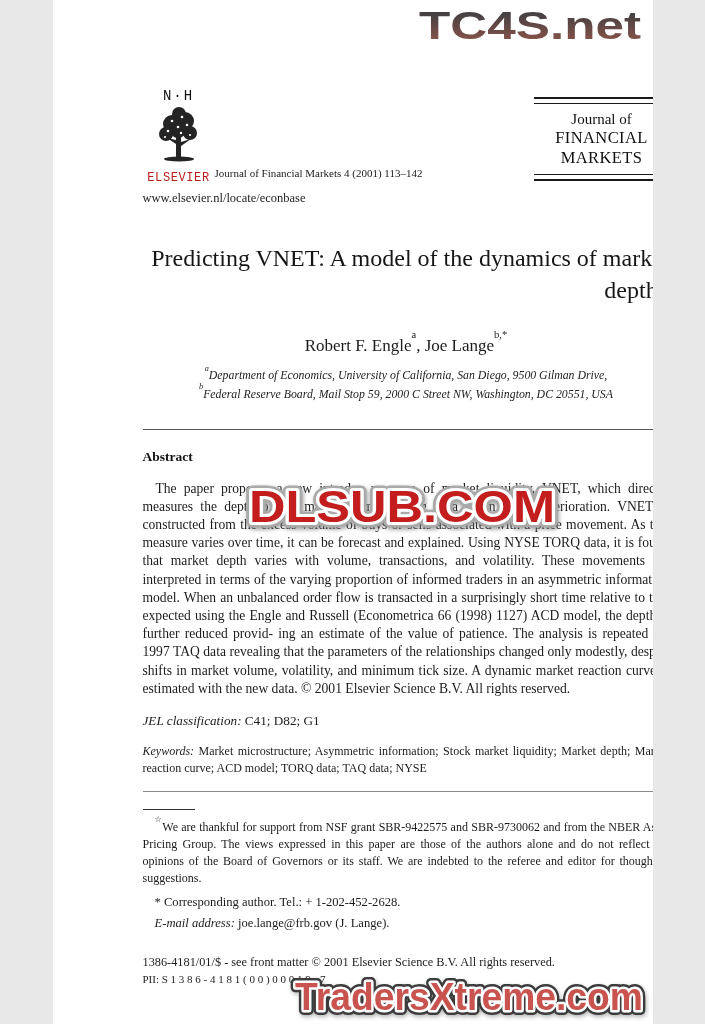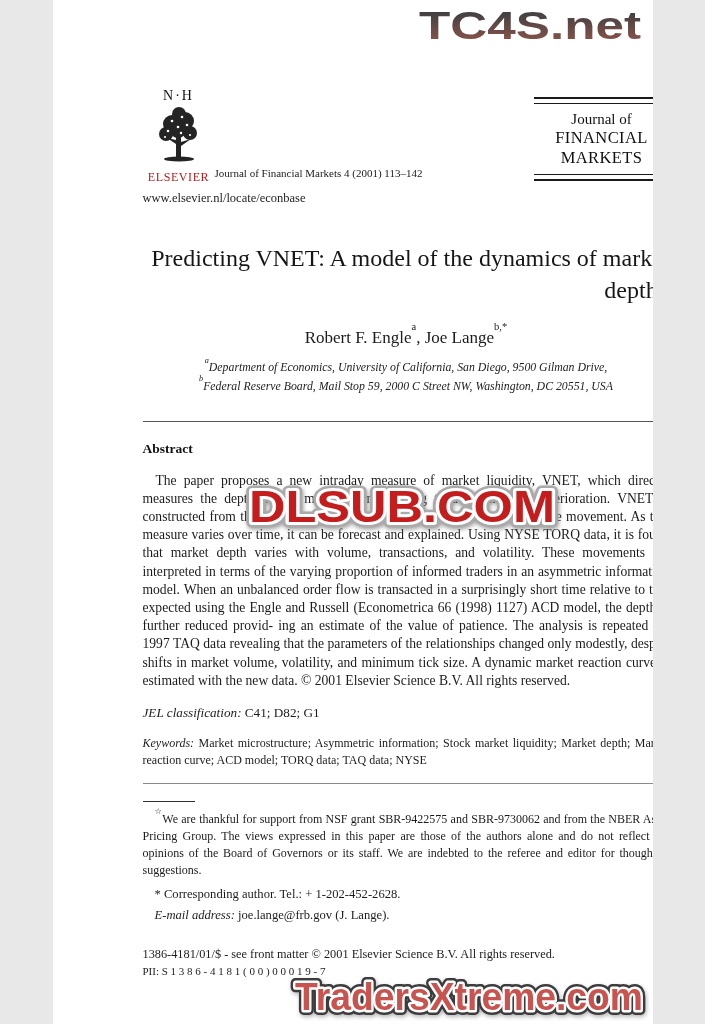--- a/index.html
+++ b/index.html
@@ -5,37 +5,37 @@
   html,body { margin:0; padding:0; background:#e8e8e8; }
   .page {
     position:relative; width:600px; height:1024px; margin:0 auto;
     background:#ffffff; overflow:hidden;
     font-family:"Liberation Serif", serif; color:#1c1c1c;
   }
   .content { position:absolute; left:90px; top:88px; width:527px; }
 
   
   .header-row { display:flex; justify-content:space-between; align-items:flex-end; }
-  .elsevier-logo { width:72px; text-align:center; }
+  .elsevier-logo { width:72px; text-align:center;font-family:Liberation Mono, monospace; }
   .nh-monogram { font-size:14px; letter-spacing:2px; color:#111; }
   .elsevier-name { font-size:12px; letter-spacing:0.6px; color:#b91c1c; margin-top:2px; }
   .journal-ref { flex:1; font-size:11px; padding-bottom:6px; color:#222; }
   .journal-box { width:136px; margin-bottom:4px; }
   .rule-double-top { height:4px; border-top:2.5px solid #1a1a1a; border-bottom:1px solid #1a1a1a; }
   .rule-double-bottom { height:4px; border-top:1px solid #1a1a1a; border-bottom:2.5px solid #1a1a1a; }
   .jb-text { text-align:center; padding:7px 0 6px 0; }
   .jb-line1 { font-size:15px; color:#111; }
   .jb-line2, .jb-line3 { font-size:16.5px; letter-spacing:0.4px; color:#111; line-height:1.2; }
   .website { font-size:12.5px; margin-top:6px; color:#222; }
 
   
   .title { margin:36px 0 0 0; font-weight:normal; font-size:24px; line-height:1.35;
            text-align:right; color:#161616; }
   .title sup { font-size:0.55em; position:relative; top:-0.45em; }
-  .authors { margin-top:20px; text-align:center; font-size:17px; }
+  .authors { margin-top:28px; text-align:center; font-size:17px; }
   .authors sup { font-size:0.62em; position:relative; top:-0.55em; }
   .affiliations { margin-top:11px; text-align:center; font-style:italic;
                   font-size:11.8px; line-height:1.5; color:#222; }
   .affiliations sup { font-size:0.7em; font-style:italic; position:relative; top:-0.45em; }
 
   
   .rule-full { border:none; border-top:1px solid #555; margin:25px 0 0 0; }
   .abstract-heading { margin:19px 0 0 0; font-size:13.5px; font-weight:bold; color:#111; }
   .abstract-text { margin:15px 0 0 0; font-size:13.6px; line-height:18.2px;
                    text-align:justify; text-indent:13px; color:#1b1b1b; }

